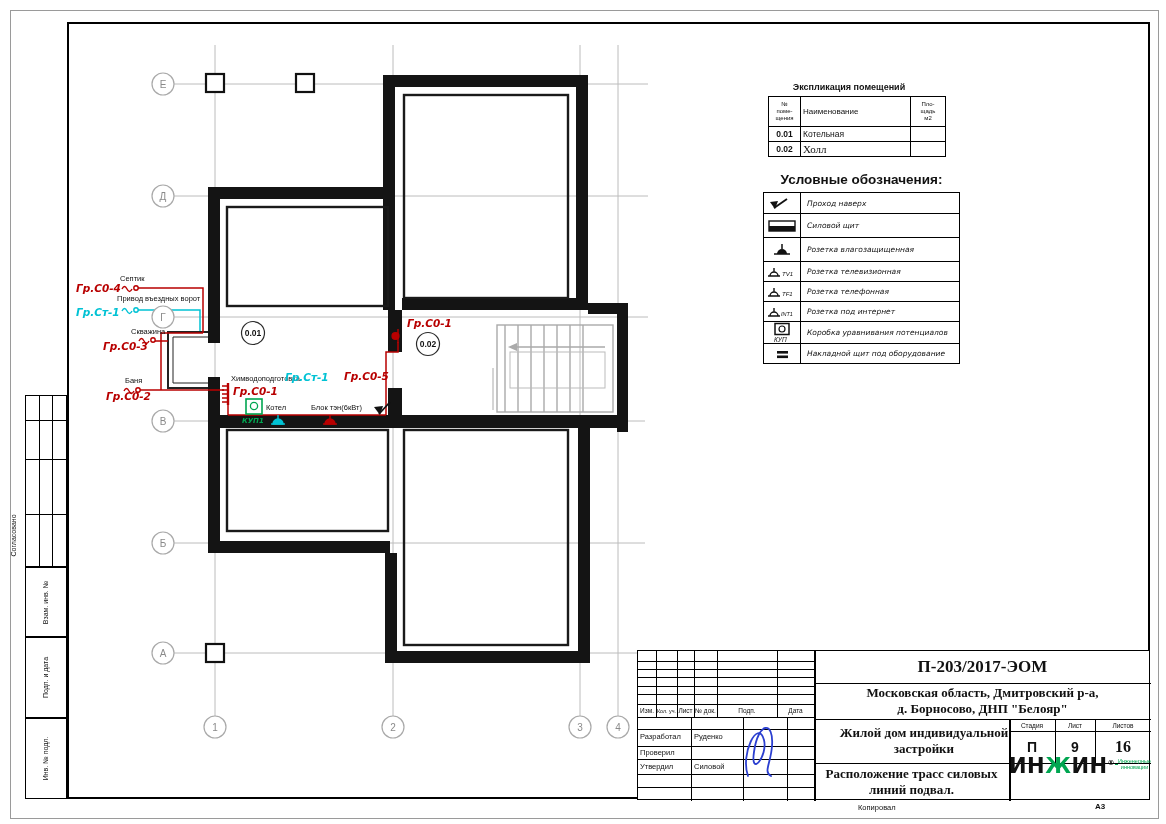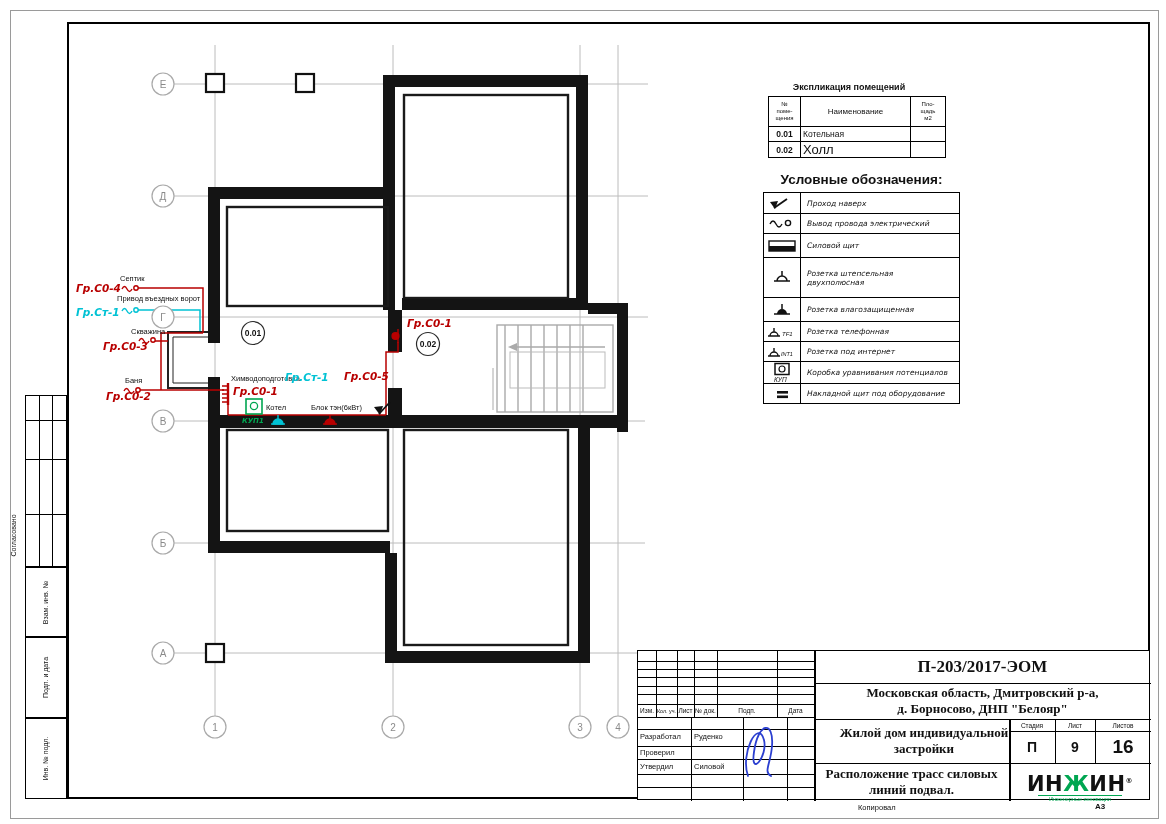--- a/index.html
+++ b/index.html
@@ -218,85 +218,76 @@
     <text x="242" y="423" font-size="7" font-style="italic" font-weight="bold" fill="#00a651" font-family="DejaVu Sans, sans-serif">КУП1</text>
   </svg>
 
   <div class="ex-title" style="left:768px;top:82px;width:162px;">Экспликация помещений</div>
   <table class="ex" style="left:768px;top:96px;width:162px;">
     <tbody>
         <tr style="height:30px;">
       <th style="width:27px;font-size:6px;line-height:7px;text-align:center;" class="pre">№
 поме-
 щения</th>
-      <th style="width:105px;font-size:8px;text-align:center;">Наименование</th>
+      <th style="width:105px;font-size:8px;text-align:left;">Наименование</th>
       <th style="width:30px;font-size:6px;line-height:7px;text-align:center;" class="pre">Пло-
 щадь
 м2</th>
     </tr>
     <tr style="height:15px;">
       <td style="font-size:8.5px;font-weight:bold;text-align:center;">0.01</td>
       <td style="font-size:8.5px;">Котельная</td>
       <td></td>
     </tr>
     <tr style="height:15px;">
       <td style="font-size:8.5px;font-weight:bold;text-align:center;">0.02</td>
-      <td style="font-size:13px;">Холл</td>
+      <td style="font-size:11px;font-family:Liberation Serif, serif;">Холл</td>
       <td></td>
     </tr>
   </tbody>
     </table>
 
   <div class="lg-title" style="left:763px;top:172px;width:197px;">Условные обозначения:</div>
   <div class="lg-table" style="left:763px;top:192px;width:197px;">
     <div class="lg-row" style="height:20px;">
       <div class="lg-ic">
           <svg width="30" height="16">
         <path d="M7,13 L20,4" stroke="#111" stroke-width="1.8" fill="none"></path>
             <polygon points="8,14 3,7 11,6" fill="#111"></polygon>
           </svg>
         </div>
       <div class="lg-tx pre">Проход наверх</div>
     </div>
-    <div class="lg-row" style="height:20px;">
-      <div class="lg-ic">
-          <svg width="30" height="16">
-        <path d="M3,8 q3,-6 6,0 q3,6 6,0" stroke="#111" stroke-width="1.4" fill="none"></path>
-        <circle cx="21" cy="7" r="2.6" stroke="#111" stroke-width="1.4" fill="none"></circle>
-          </svg>
-        </div>
-      <div class="lg-tx pre">Вывод провода электрический</div>
-    </div>
     <div class="lg-row" style="height:24px;">
       <div class="lg-ic">
           <svg width="30" height="18">
         <rect x="2" y="4" width="26" height="10" fill="#fff" stroke="#111" stroke-width="1.4"></rect>
         <rect x="2" y="9" width="26" height="5" fill="#111"></rect>
           </svg>
         </div>
       <div class="lg-tx pre">Силовой щит</div>
-    </div>
-    <div class="lg-row" style="height:40px;">
-      <div class="lg-ic">
-          <svg width="30" height="22">
-        <path d="M7,14 H23 M10,14 a5,5 0 0 1 10,0 M15,9 V4" stroke="#111" stroke-width="1.5" fill="none"></path>
-          </svg>
-        </div>
-      <div class="lg-tx pre">Розетка штепсельная
-двухполюсная</div>
     </div>
     <div class="lg-row" style="height:24px;">
       <div class="lg-ic">
           <svg width="30" height="18">
         <path d="M7,13 H23" stroke="#111" stroke-width="1.5" fill="none"></path>
         <path d="M10,13 a5,5 0 0 1 10,0 z" fill="#111"></path>
             <path d="M15,8 V3" stroke="#111" stroke-width="1.5"></path>
           </svg>
         </div>
       <div class="lg-tx pre">Розетка влагозащищенная</div>
+    </div>
+    <div class="lg-row" style="height:20px;">
+      <div class="lg-ic">
+          <svg width="34" height="16">
+        <path d="M3,12 H15 M5,12 a4,4 0 0 1 8,0 M9,8 V4" stroke="#111" stroke-width="1.4" fill="none"></path>
+        <text x="17" y="12" font-size="6" font-style="italic" fill="#111">TV1</text>
+          </svg>
+        </div>
+      <div class="lg-tx pre">Розетка телевизионная</div>
     </div>
     <div class="lg-row" style="height:20px;">
       <div class="lg-ic">
           <svg width="34" height="16">
         <path d="M3,12 H15 M5,12 a4,4 0 0 1 8,0 M9,8 V4" stroke="#111" stroke-width="1.4" fill="none"></path>
         <text x="17" y="12" font-size="6" font-style="italic" fill="#111">TF1</text>
           </svg>
         </div>
       <div class="lg-tx pre">Розетка телефонная</div>
     </div>
@@ -387,23 +378,23 @@
     <div class="cellc serifb pre" style="left:176px;top:68px;width:220px;height:44px;font-size:13px;line-height:16px;">Жилой дом индивидуальной
 застройки</div>
     <div class="cellc serifb pre" style="left:176px;top:112px;width:195px;height:38px;font-size:13px;line-height:16px;">Расположение трасс силовых
 линий подвал.</div>
 
     <div class="cellc hdr6" style="left:371px;top:68px;width:46px;height:12px;">Стадия</div>
     <div class="cellc hdr6" style="left:417px;top:68px;width:40px;height:12px;">Лист</div>
     <div class="cellc hdr6" style="left:457px;top:68px;width:56px;height:12px;">Листов</div>
     <div class="cellc" style="left:371px;top:80px;width:46px;height:32px;font-size:14px;font-weight:bold;">П</div>
     <div class="cellc" style="left:417px;top:80px;width:40px;height:32px;font-size:14px;font-weight:bold;">9</div>
-    <div class="cellc" style="left:457px;top:80px;width:56px;height:32px;font-size:19px;font-weight:bold;">16</div>
-
-    <div class="cellc" style="left:371px;top:116px;width:142px;height:38px;flex-direction:column;">
+    <div class="cellc" style="left:457px;top:80px;width:56px;height:32px;font-size:16px;font-weight:bold;font-family:Liberation Serif, serif;">16</div>
+
+    <div class="cellc" style="left:371px;top:94px;width:142px;height:38px;flex-direction:row;">
       <div class="logo-main">
         <span>ИН</span><span style="color:#00a651;">Ж</span><span>ИН</span><sup style="font-size:7px;">®</sup>
       </div>
       <div style="width:84px;border-top:1px solid #00a651;margin-top:1px;"></div>
       <div class="logo-sub" style="color:#00a651;">Инженерные инновации</div>
     </div>
   </div>
 
   <div class="abs" style="left:858px;top:803px;font-size:7.5px;">Копировал</div>
   <div class="abs" style="left:1095px;top:802px;font-size:8px;font-weight:bold;">А3</div>

